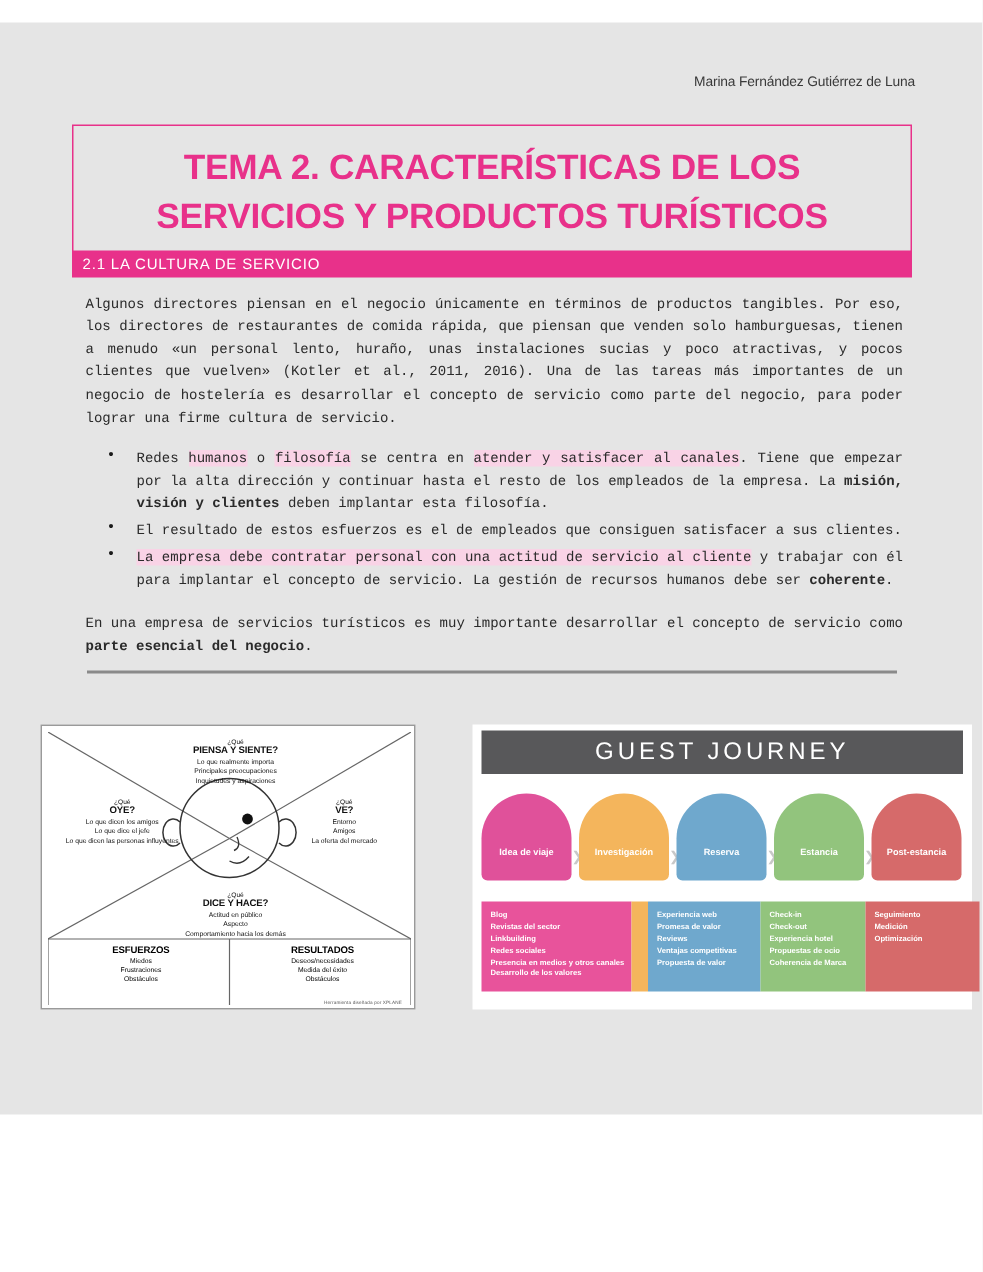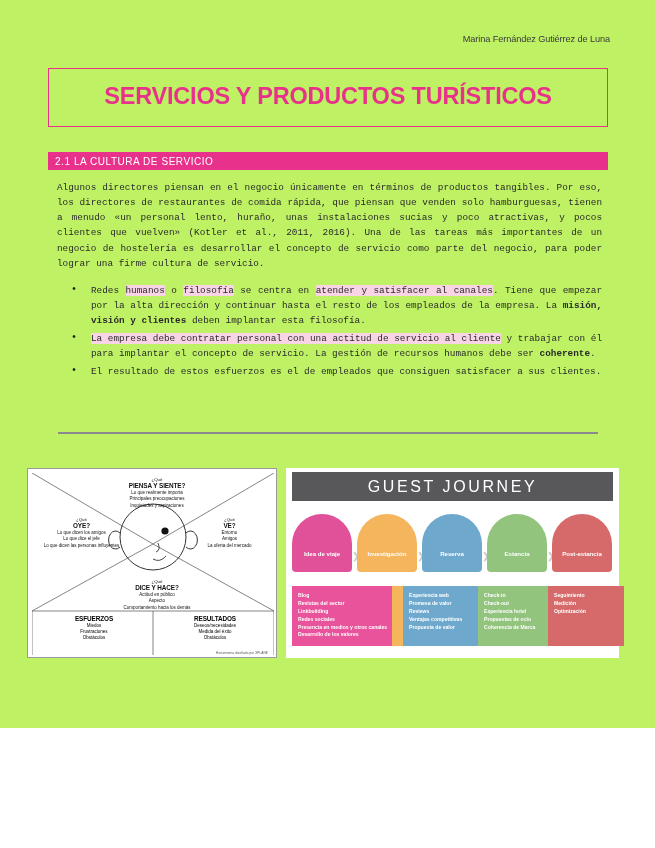--- a/index.html
+++ b/index.html
@@ -6,22 +6,23 @@
   html, body {
     width: 655px;
     height: 848px;
     background: #ffffff;
     font-family: "Liberation Sans", sans-serif;
   }
   .page {
     position: relative;
     width: 655px;
     height: 728px;
-    background: #bef264;
+    background: #e5e5e5;
     overflow: hidden;
+    margin-top: 15px;
   }
 
   
   .doc-header {
     position: absolute;
     top: 34px; right: 45px;
     font-size: 9.2px;
     color: #3a3a3a;
     letter-spacing: -0.1px;
     white-space: nowrap;
@@ -152,21 +153,21 @@
   .em-box-l { position: absolute; left: 2px;   top: 142px; width: 120px; text-align: center; }
   .em-box-r { position: absolute; left: 124px; top: 142px; width: 118px; text-align: center; }
   .em-credit {
     position: absolute; right: 4px; top: 178px;
     font-size: 3.1px; color: #555; letter-spacing: 0.1px;
   }
 
   
   .journey {
     position: absolute;
-    left: 286px; top: 468px;
+    left: 315px; top: 468px;
     width: 333px; height: 190px;
     background: #ffffff;
   }
   .gj-header {
     position: absolute; left: 6px; top: 4px;
     width: 321px; height: 29px;
     background: #58585a;
     display: flex; align-items: center; justify-content: center;
   }
   .gj-header-title {
@@ -223,43 +224,47 @@
   }
 </style>
 </head>
 <body>
 
 <div class="page">
 
   <div class="doc-header">Marina Fernández Gutiérrez de Luna</div>
 
   <div class="title-box">
+    <div class="title-line">TEMA 2. CARACTERÍSTICAS DE LOS</div>
     <div class="title-line">SERVICIOS Y PRODUCTOS TURÍSTICOS</div>
   </div>
 
   <div class="section-band">
     <span class="section-band-label">2.1 LA CULTURA DE SERVICIO</span>
   </div>
 
   <div class="body-wrap">
 
     <p class="para">Algunos directores piensan en el negocio únicamente en términos de productos tangibles. Por eso, los directores de restaurantes de comida rápida, que piensan que venden solo hamburguesas, tienen a menudo «un personal lento, huraño, unas instalaciones sucias y poco atractivas, y pocos clientes que vuelven» (Kotler et al., 2011, 2016). Una de las tareas más importantes de un negocio de hostelería es desarrollar el concepto de servicio como parte del negocio, para poder lograr una firme cultura de servicio.</p>
 
     <ul class="bullets">
       <li>
         <span>Redes </span><span class="hl">humanos</span><span> o </span><span class="hl">filosofía</span><span> se centra en </span><span class="hl">atender y satisfacer al canales</span><span>. Tiene que empezar por la alta dirección y continuar hasta el resto de los empleados de la empresa.  La </span><span class="bd">misión, visión y clientes</span><span> deben implantar esta filosofía.</span>
       </li>
       <li>
+        <span>El resultado de estos esfuerzos es el de empleados que consiguen satisfacer a sus clientes.</span>
+      </li>
+      <li>
         <span class="hl">La empresa debe contratar personal con una actitud de servicio al cliente</span><span> y trabajar con él para implantar el concepto de servicio. La gestión de recursos humanos debe ser </span><span class="bd">coherente</span><span>.</span>
       </li>
-      <li>
-        <span>El resultado de estos esfuerzos es el de empleados que consiguen satisfacer a sus clientes.</span>
-      </li>
     </ul>
 
+    <p class="para closing">
+      <span>En una empresa de servicios turísticos es muy importante desarrollar el concepto de servicio como </span><span class="bd">parte esencial del negocio</span><span>.</span>
+    </p>
   </div>
 
   <div class="rule-mid"></div>
 
   <div class="empathy">
     <div class="inner">
 
       <svg width="242" height="182" viewBox="0 0 242 182">
         <g stroke="#666" stroke-width="0.8" fill="none">
           <line x1="0" y1="0" x2="121" y2="71"></line>

